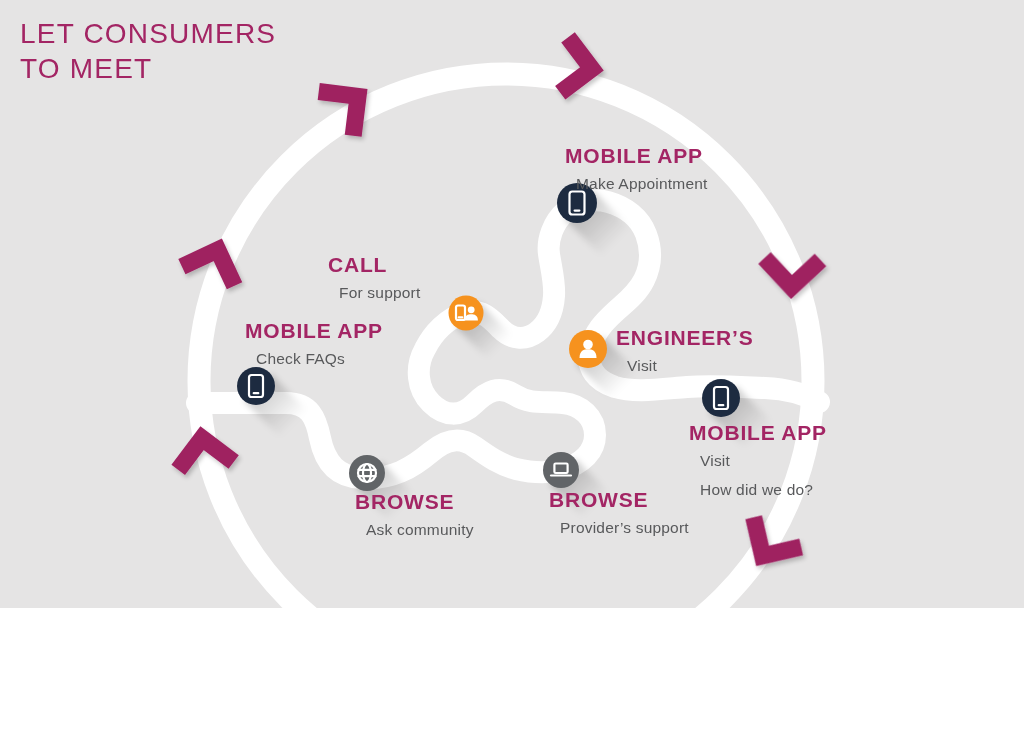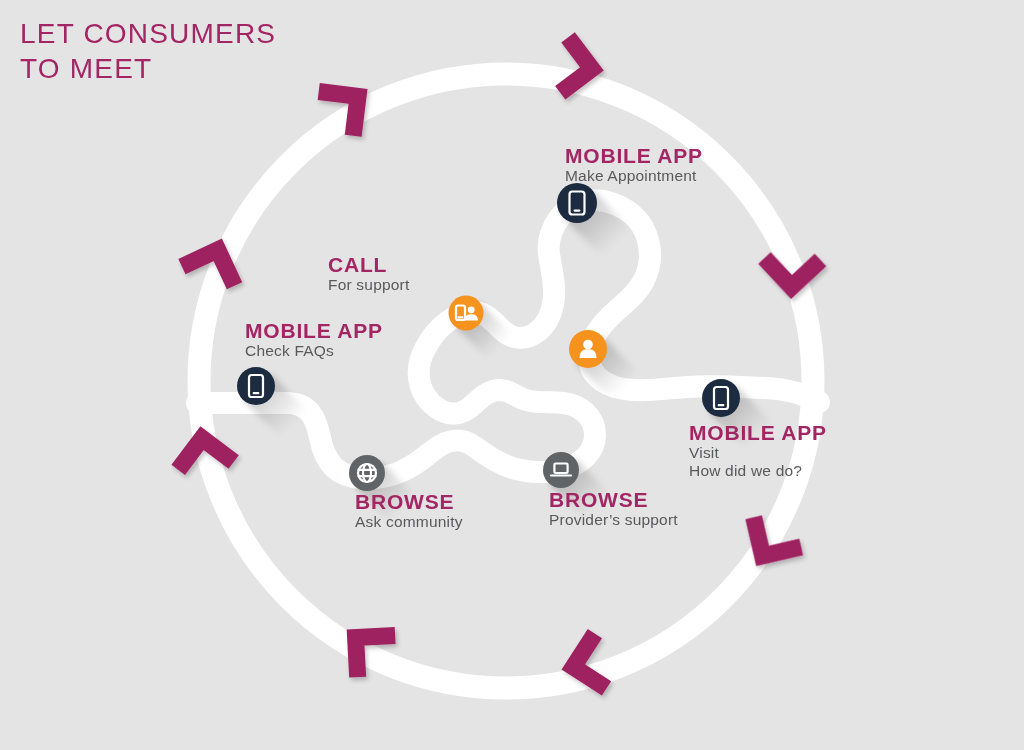--- a/index.html
+++ b/index.html
@@ -1,31 +1,31 @@
 <!DOCTYPE html>
 <html style="--bg: #e5e4e4; --road: #ffffff; --accent: #9f2161; --accent-text: #a32564; --text-gray: #58595b; --navy: #1d2b40; --orange: #f6921e; --icon-gray: #616467;"><head>
 <meta charset="utf-8">
 <style>
   html,body{margin:0;padding:0;}
-  #canvas{position:relative;width:1024px;height:750px;background:var(--bg,#e5e4e4);
+  #canvas{position:relative;width:1024px;height:608px;background:var(--bg,#e5e4e4);
           font-family:"Liberation Sans",sans-serif;overflow:hidden;}
   #roadmap{position:absolute;left:0;top:0;}
   .road{fill:none;stroke:var(--road,#fff);}
   .chev{fill:none;stroke:var(--accent,#9f2161);stroke-width:17;stroke-miterlimit:12;}
   .icon-navy{fill:var(--navy,#1d2b40);}
   .icon-orange{fill:var(--orange,#f6921e);}
   .icon-gray{fill:var(--icon-gray,#616467);}
   .glyph{stroke:#fff;fill:none;stroke-width:2.2;stroke-linecap:round;stroke-linejoin:round;}
   .glyph-fill{fill:#fff;stroke:none;}
   .title{position:absolute;left:20px;top:16px;color:var(--accent-text,#a32564);
          font-size:28px;line-height:35px;letter-spacing:1.2px;font-weight:400;}
   .lbl{position:absolute;font-size:15.5px;}
   .lbl .hd{font-weight:bold;font-size:21px;letter-spacing:.8px;color:var(--accent-text,#a32564);
            margin:0 0 3px 0;line-height:17px;}
-  .lbl .ln{margin:0;color:var(--text-gray,#58595b);line-height:17.5px;letter-spacing:.2px;}
+  .lbl .ln{margin:11px;color:var(--text-gray,#58595b);line-height:17.5px;letter-spacing:.2px;}
   .align-right{}
 </style>
 </head>
 <body>
 
 <div id="canvas">
 
   <svg id="roadmap" width="1024" height="750" viewBox="0 0 1024 750">
     <defs>
       <linearGradient id="shadowGrad" x1="0" y1="0" x2="1" y2="0">
@@ -146,20 +146,24 @@
   <div class="lbl" style="left:565px;top:147px;">
     <div class="hd">MOBILE APP</div>
     <p class="ln">Make Appointment</p>
   </div>
 
   <div class="lbl align-right" style="left:328px;top:256px;width:150px;">
     <div class="hd">CALL</div>
     <p class="ln">For support</p>
   </div>
 
+  <div class="lbl" style="left:616px;top:329px;">
+    <div class="hd">ENGINEER’S</div>
+    <p class="ln">Visit</p>
+  </div>
 
   <div class="lbl" style="left:245px;top:322px;">
     <div class="hd">MOBILE APP</div>
     <p class="ln">Check FAQs</p>
   </div>
 
   <div class="lbl" style="left:355px;top:493px;">
     <div class="hd">BROWSE</div>
     <p class="ln">Ask community</p>
   </div>

